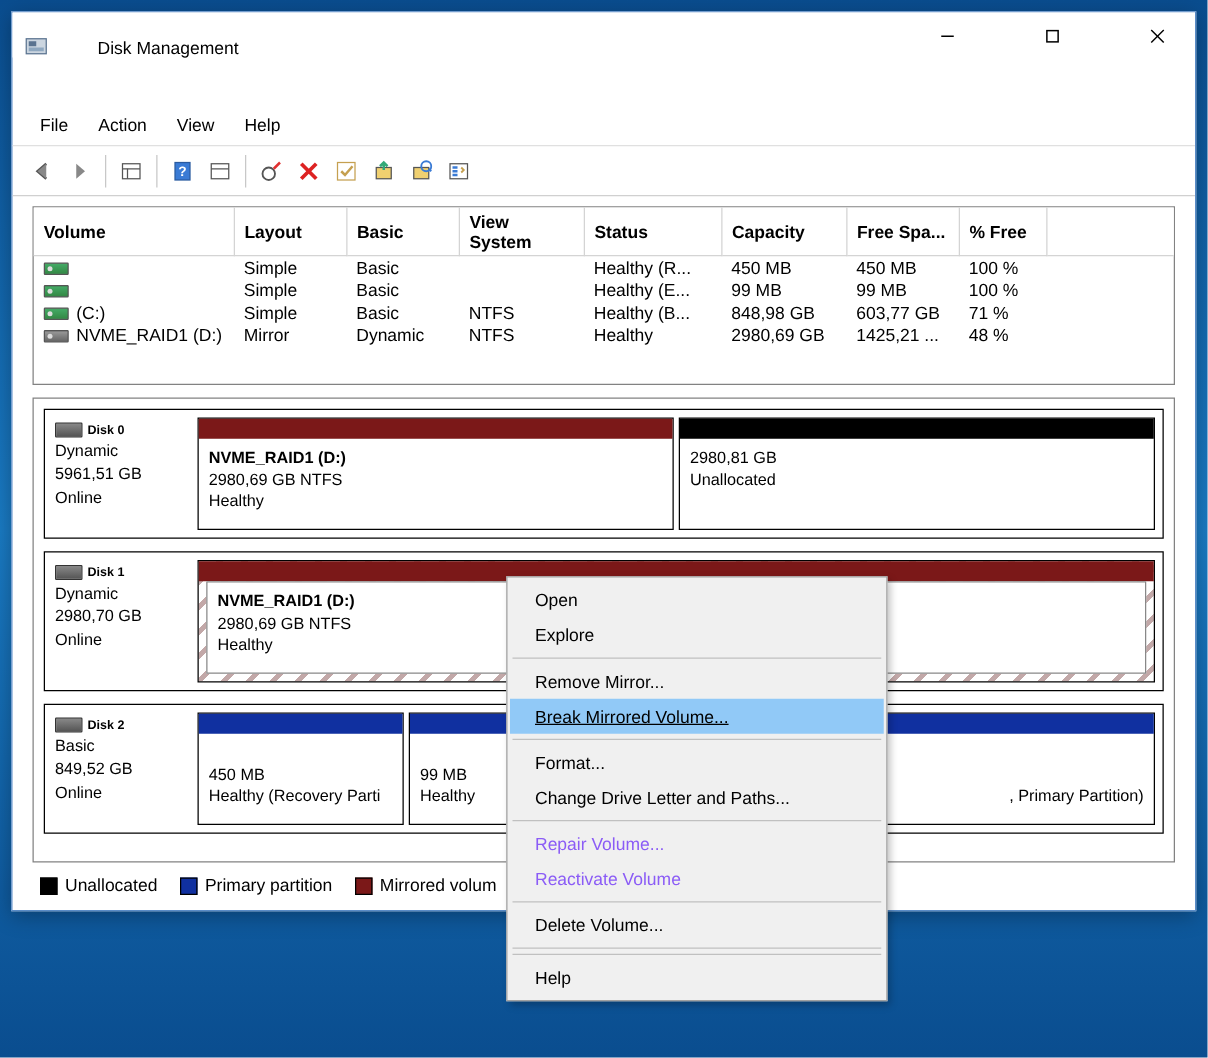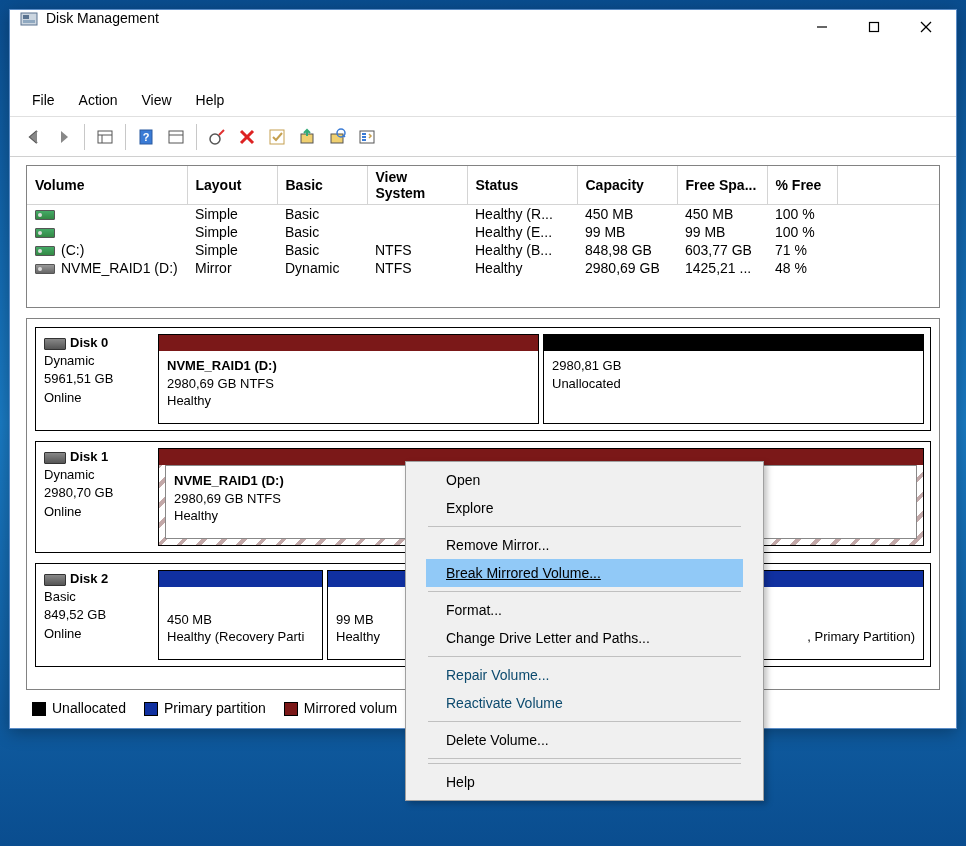--- a/index.html
+++ b/index.html
@@ -21,23 +21,24 @@
     height: 720px;
     background: #fff;
     border: 1px solid #5a8cc7;
     box-shadow: 0 4px 16px rgba(0,0,0,0.3);
     display: flex;
     flex-direction: column;
   }
   .titlebar {
     height: 36px;
     display: flex;
-    align-items: flex-start;
+    align-items: flex-end;
     padding: 0 4px 0 10px;
     background: #fff;
+    gap: 32px;
   }
   .titlebar .app-icon {
     width: 18px; height: 18px; margin-right: 8px;
     display: inline-flex; align-items:center; justify-content:center;
   }
   .titlebar .title { flex: 1; font-size: 14px; color: #000; }
   .winbtn {
     width: 52px; height: 34px; display:flex; align-items:center; justify-content:center;
     cursor: default; font-family: inherit;
   }
@@ -125,21 +126,21 @@
     border: 1px solid #000;
     display: flex;
     margin-bottom: 10px;
   }
   .disk-info {
     width: 122px;
     padding: 6px 8px;
     font-size: 13px;
     line-height: 1.4;
   }
-  .disk-info .disk-name { font-weight: bold; font-size:13px; }
+  .disk-info .disk-name { font-weight: bold; font-size:10px; }
   .disk-icon2 {
     display:inline-block; width:22px; height:12px;
     background: linear-gradient(#888,#555);
     border:1px solid #333; border-radius:1px;
     margin-right:4px; vertical-align:middle;
   }
   .disk-map { flex: 1; display:flex; padding: 6px 6px 6px 0; gap:4px; }
   .partition {
     border: 1px solid #000;
     display:flex; flex-direction:column;
@@ -174,34 +175,34 @@
   .legend-sq { width:14px; height:14px; display:inline-block; margin-right:6px; vertical-align:middle; border:1px solid #000;}
   .legend .lg-black { background:#000; }
   .legend .lg-blue { background:#1030a0; }
   .legend .lg-red { background:#7b1818; }
 
   
   .context-menu {
     position: absolute;
     left: 405px;
     top: 461px;
-    width: 359px;
+    width: 305px;
     background: #f0f0f0;
     border: 1px solid #a0a0a0;
     box-shadow: 3px 3px 6px rgba(0,0,0,0.25);
-    padding: 4px 20px;
+    padding: 4px 2px;
     font-size: 14px;
     z-index: 100;
   }
   .cm-item {
     padding: 6px 20px;
     cursor: default;
   }
   .cm-item.highlight { background: #91c9f7; text-decoration: underline; }
-  .cm-item.disabled { color: #0c4a6e; }
+  .cm-item.disabled { color: #8b5cf6; }
   .cm-sep { height:1px; background:#c0c0c0; margin: 4px 2px; }
 </style>
 </head>
 <body>
 
 <div class="window">
   <div class="titlebar">
     <span class="app-icon">
       <svg viewBox="0 0 18 18">
           <rect x="1" y="3" width="16" height="12" fill="#ccd6e0" stroke="#5a7390"></rect>

